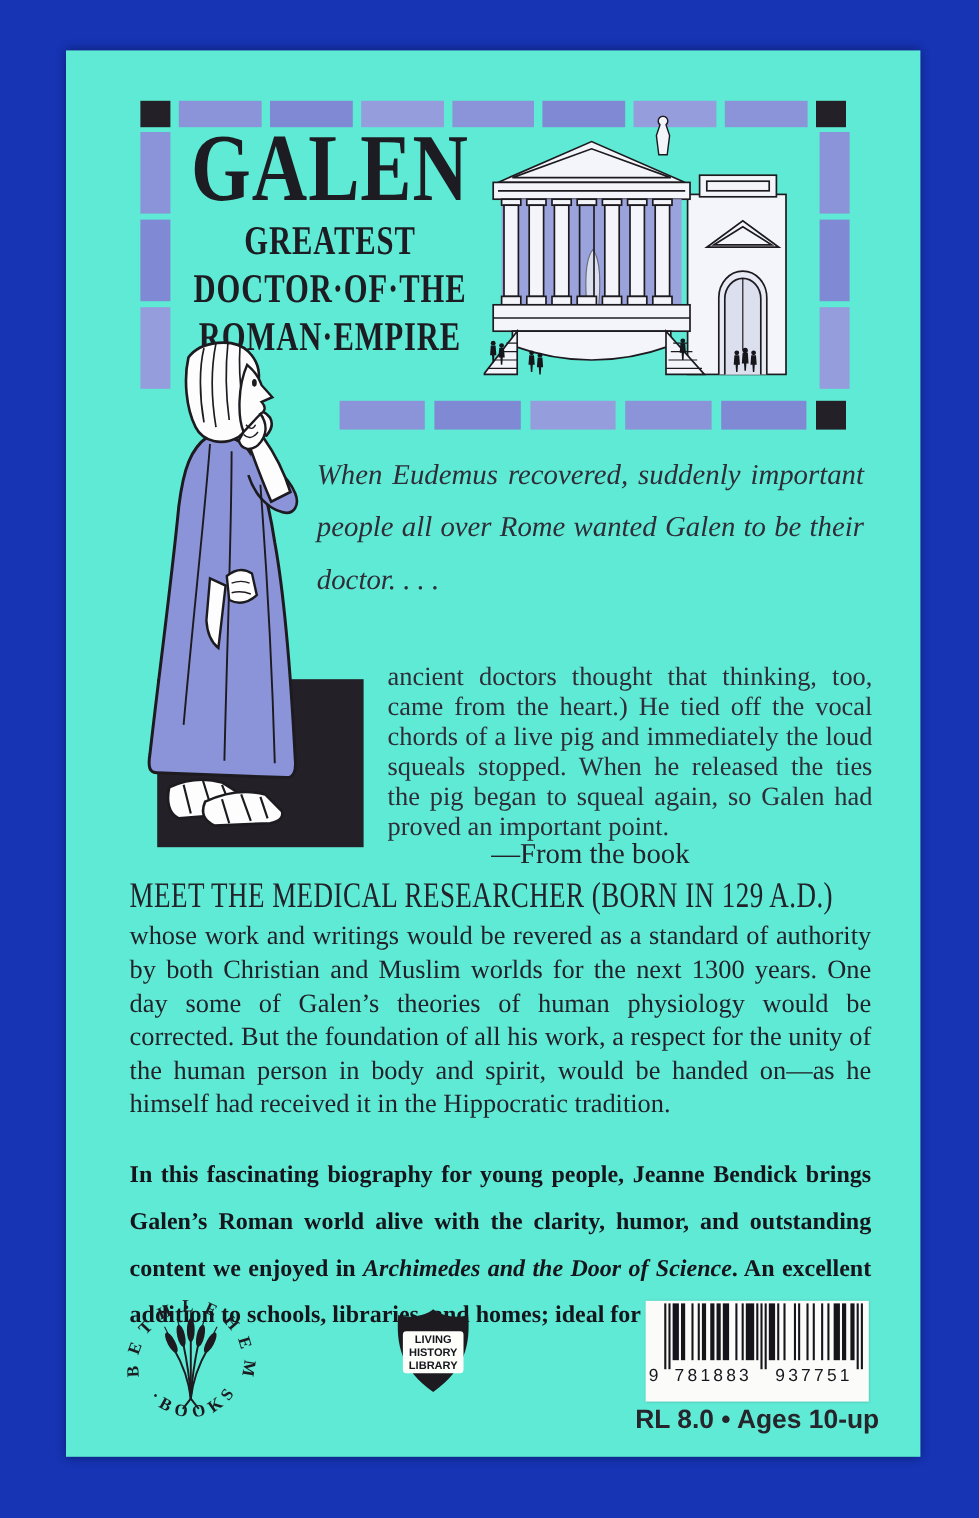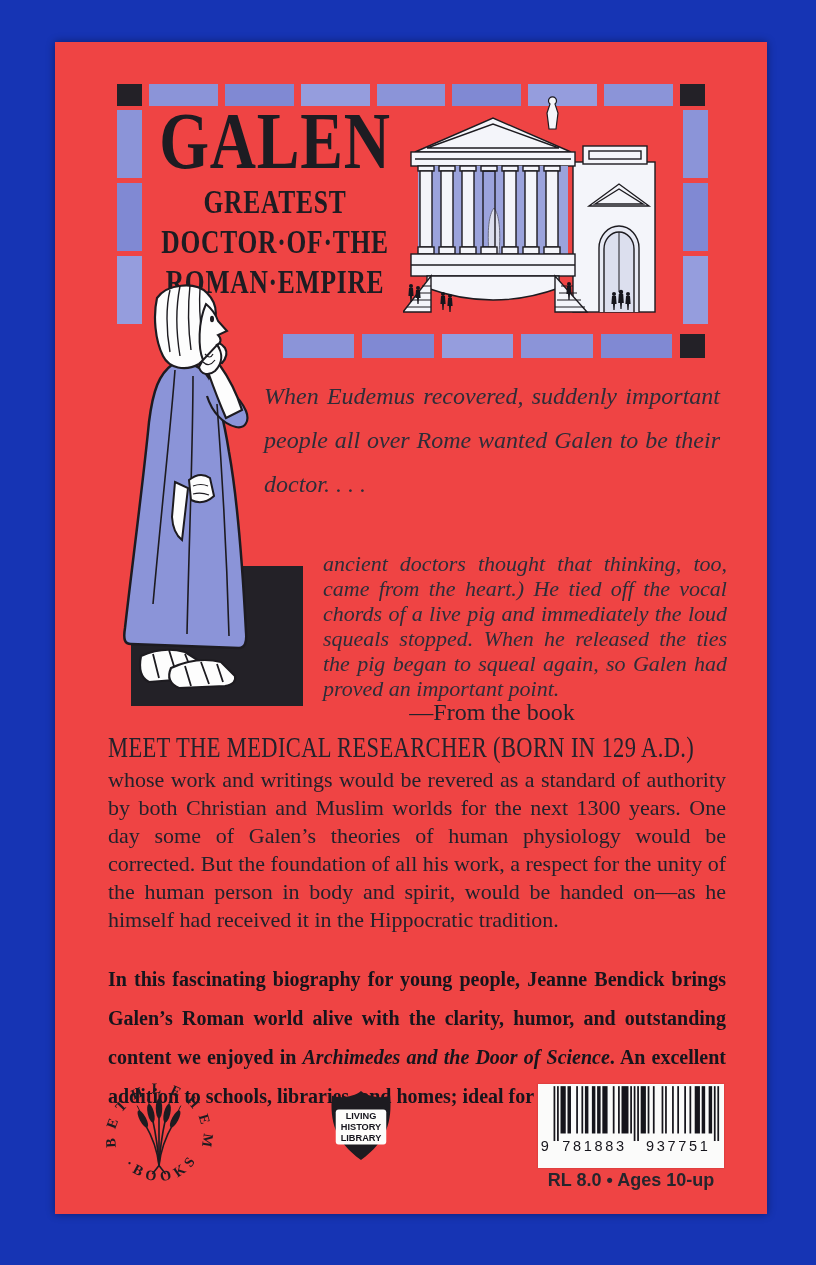--- a/index.html
+++ b/index.html
@@ -1,18 +1,18 @@
 <!DOCTYPE html>
 <html><head>
 <meta charset="utf-8">
 <style>
   html,body{margin:0;padding:0;}
   body{width:816px;height:1265px;background:#1634b4;position:relative;overflow:hidden;
        font-family:"Liberation Serif",serif;}
-  .cover{position:absolute;left:55px;top:42px;width:712px;height:1172px;background:#ef4444;
+  .cover{position:absolute;left:55px;top:42px;width:712px;height:1172px;background:#5eead4;
          box-shadow:0 0 8px rgba(0,0,20,.45);}
   
   .tiles-top{position:absolute;left:62px;top:42px;width:588px;height:22px;display:flex;gap:7px;}
   .tiles-bottom{position:absolute;left:228px;top:292px;width:422px;height:24px;display:flex;gap:8px;}
   .tiles-top .tile,.tiles-bottom .tile{flex:1;}
   .tiles-top .tile.black,.tiles-bottom .tile.black{flex:0 0 25px;}
   .tiles-left{position:absolute;left:62px;top:68px;width:25px;display:flex;flex-direction:column;gap:5px;}
   .tiles-right{position:absolute;left:628px;top:68px;width:25px;display:flex;flex-direction:column;gap:5px;}
   .tiles-left .tile,.tiles-right .tile{height:68px;}
   .t0{background:#8b94d8;} .t1{background:#8089d3;} .t2{background:#959ddd;}
@@ -24,40 +24,40 @@
   .subtitle{font-size:34px;line-height:40px;letter-spacing:1px;transform:scaleX(.75);
             transform-origin:50% 0;white-space:nowrap;font-weight:bold;}
   
   .temple{position:absolute;left:348px;top:54px;width:302px;height:228px;}
   .galen-fig{position:absolute;left:58px;top:242px;width:197px;height:430px;}
   
   .quote-a{position:absolute;left:209px;top:332px;width:456px;font-style:italic;
            font-size:24px;line-height:44px;text-align:justify;color:#2e2d38;}
   .quote-a p{margin:0;}
   .quote-a p.cont{text-indent:26px;text-align-last:justify;}
-  .quote-b{position:absolute;left:268px;top:509px;width:404px;font-style:italic;
+  .quote-b{position:absolute;left:268px;top:509px;width:404px;
            font-size:22px;line-height:25px;text-align:justify;color:#2e2d38;}
   .quote-b p{margin:0;}
   .attribution{position:absolute;left:209px;top:657px;width:456px;text-align:center;
                font-size:24px;color:#23222b;}
   
   .meet{position:absolute;left:53px;top:664px;width:618px;color:#23222b;
         font-size:22px;line-height:28px;text-align:justify;}
   .meet-lead{display:block;font-size:30px;line-height:38px;white-space:nowrap;
              transform:scaleX(.75);transform-origin:0 50%;letter-spacing:.5px;}
   
   .blurb{position:absolute;left:53px;top:898px;width:618px;color:#16151c;font-weight:bold;
          font-size:20px;line-height:39px;text-align:justify;}
   
   .pub-logo{position:absolute;left:45px;top:1036px;width:118px;height:118px;}
   .shield{position:absolute;left:272px;top:1044px;width:68px;height:78px;}
   .barcode-box{position:absolute;left:483px;top:1042px;width:186px;height:84px;background:#fbfbfa;
                box-shadow:0 0 2px rgba(0,0,0,.2);}
   .rl-line{position:absolute;left:460px;top:1128px;width:232px;text-align:center;
-           font-family:"Liberation Sans",sans-serif;font-size:18px;font-weight:600;color:#26252c;}
+           font-family:"Liberation Sans",sans-serif;font-size:22px;font-weight:600;color:#26252c;}
   svg text{font-family:"Liberation Serif",serif;}
   .shield svg text{font-family:"Liberation Sans",sans-serif;}
   .barcode-box svg text{font-family:"Liberation Sans",sans-serif;}
 </style>
 </head>
 <body>
 
 <div class="cover">
 
   <div class="tiles-top">

